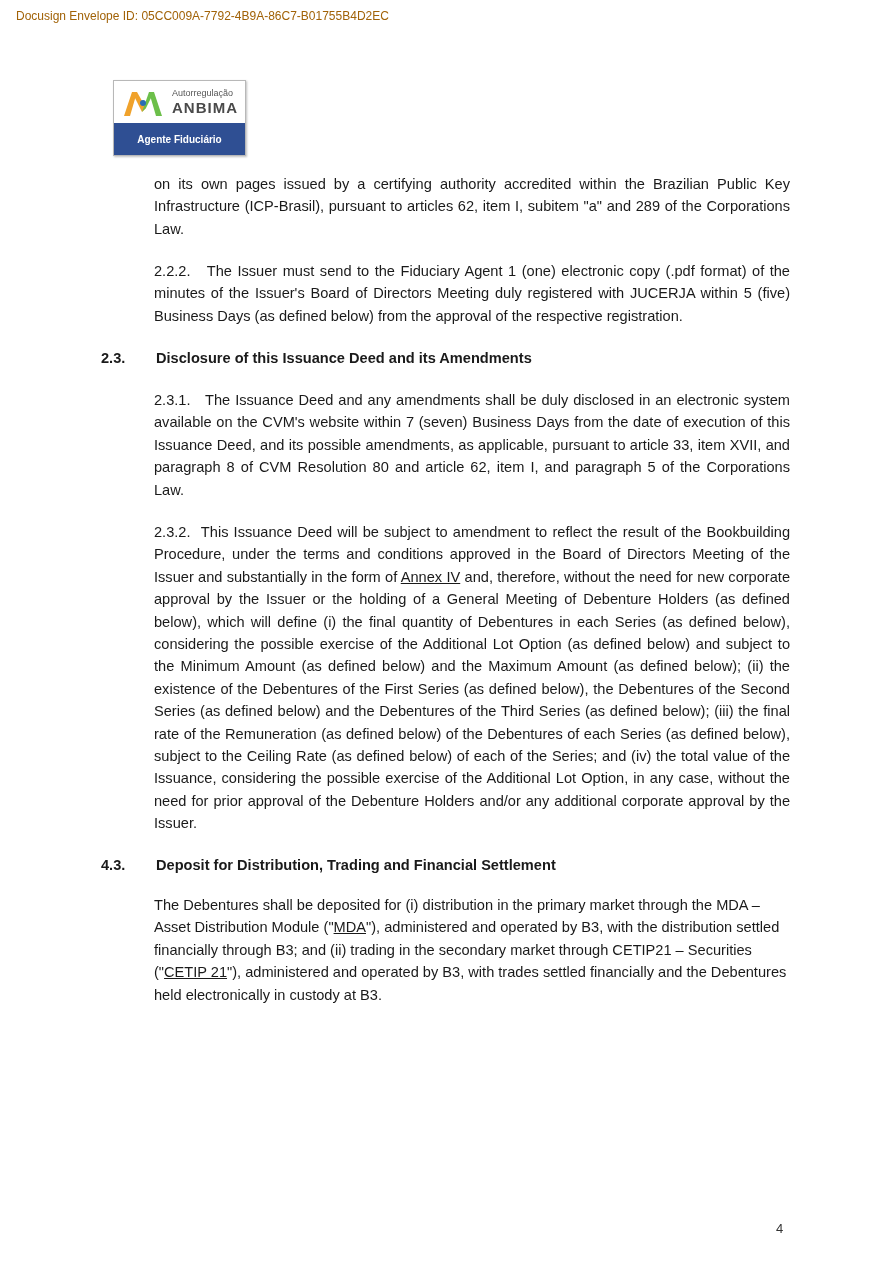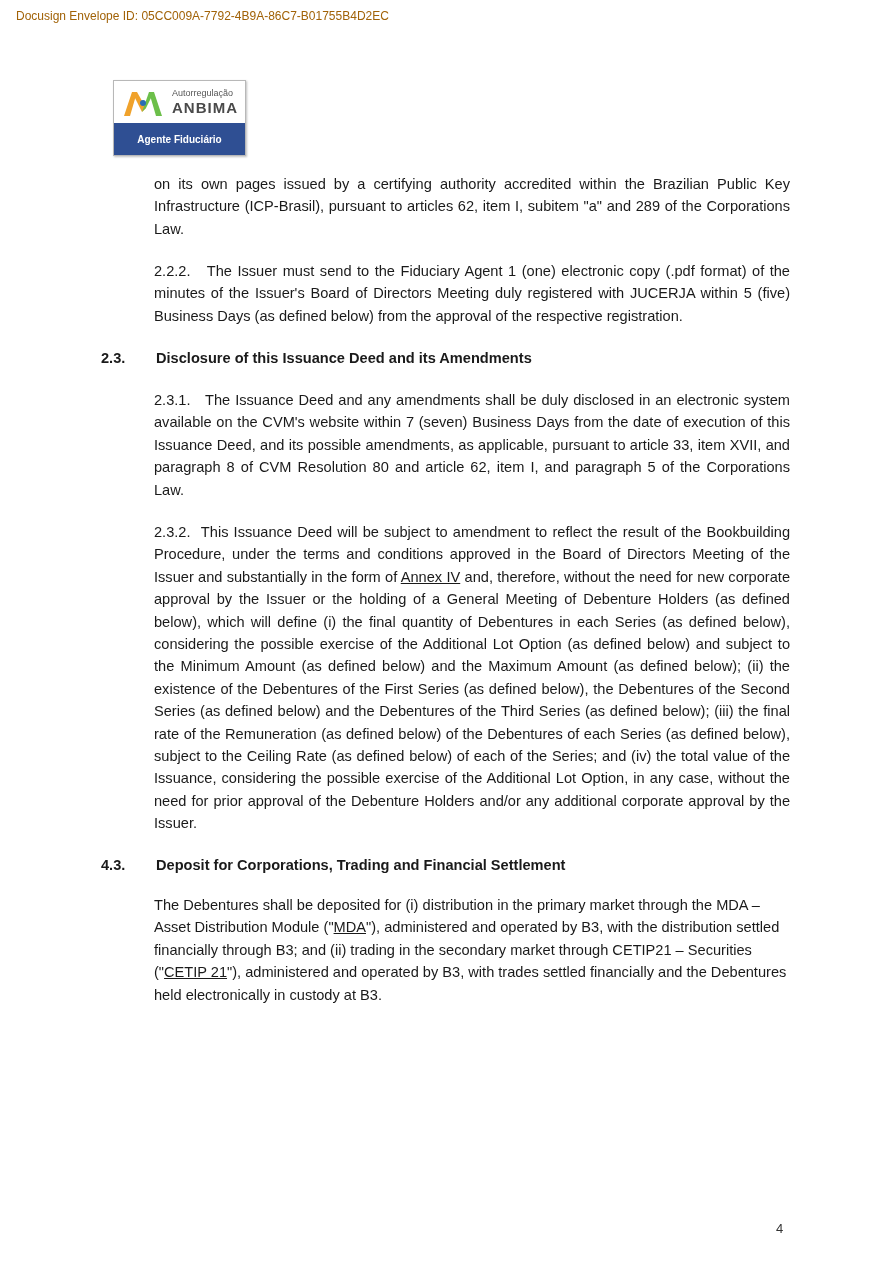--- a/index.html
+++ b/index.html
@@ -87,20 +87,20 @@
   <p class="para" style="top:389px">
     <b>2.3.1.</b>&nbsp;&nbsp;
     <span>The Issuance Deed and any amendments shall be duly disclosed in an electronic system available on the CVM's website within 7 (seven) Business Days from the date of execution of this Issuance Deed, and its possible amendments, as applicable, pursuant to article 33, item XVII, and paragraph 8 of CVM Resolution 80 and article 62, item I, and paragraph 5 of the Corporations Law.</span>
   </p>
 
   <p class="para" style="top:521px">
     <b>2.3.2.</b>&nbsp;&nbsp;<span>This Issuance Deed will be subject to amendment to reflect the result of the Bookbuilding Procedure, under the terms and conditions approved in the Board of Directors Meeting of the Issuer and substantially in the form of </span><b><u>Annex IV</u></b><span> and, therefore, without the need for new corporate approval by the Issuer or the holding of a General Meeting of Debenture Holders (as defined below), which will define </span><b>(i)</b><span> the final quantity of Debentures in each Series (as defined below), considering the possible exercise of the Additional Lot Option (as defined below) and subject to the Minimum Amount (as defined below) and the Maximum Amount (as defined below); </span><b>(ii)</b><span> the existence of the Debentures of the First Series (as defined below), the Debentures of the Second Series (as defined below) and the Debentures of the Third Series (as defined below); </span><b>(iii)</b><span> the final rate of the Remuneration (as defined below) of the Debentures of each Series (as defined below), subject to the Ceiling Rate (as defined below) of each of the Series; and </span><b>(iv)</b><span> the total value of the Issuance, considering the possible exercise of the Additional Lot Option, in any case, without the need for prior approval of the Debenture Holders and/or any additional corporate approval by the Issuer.</span>
   </p>
 
   <p class="heading" style="top:854px">
-    <span class="num">4.3.</span><span>Deposit for Corporations, Trading and Financial Settlement</span>
+    <span class="num">4.3.</span><span>Deposit for Distribution, Trading and Financial Settlement</span>
   </p>
 
   <p class="para left" style="top:894px"><span>The Debentures shall be deposited for </span><b>(i)</b><span> distribution in the primary market through the MDA – Asset Distribution Module ("</span><u>MDA</u><span>"), administered and operated by B3, with the distribution settled financially through B3; and </span><b>(ii)</b><span> trading in the secondary market through CETIP21 – Securities ("</span><u>CETIP 21</u><span>"), administered and operated by B3, with trades settled financially and the Debentures held electronically in custody at B3.</span></p>
 
 </div>
 
 <div class="pagenum">4</div>
 
 </body></html>

